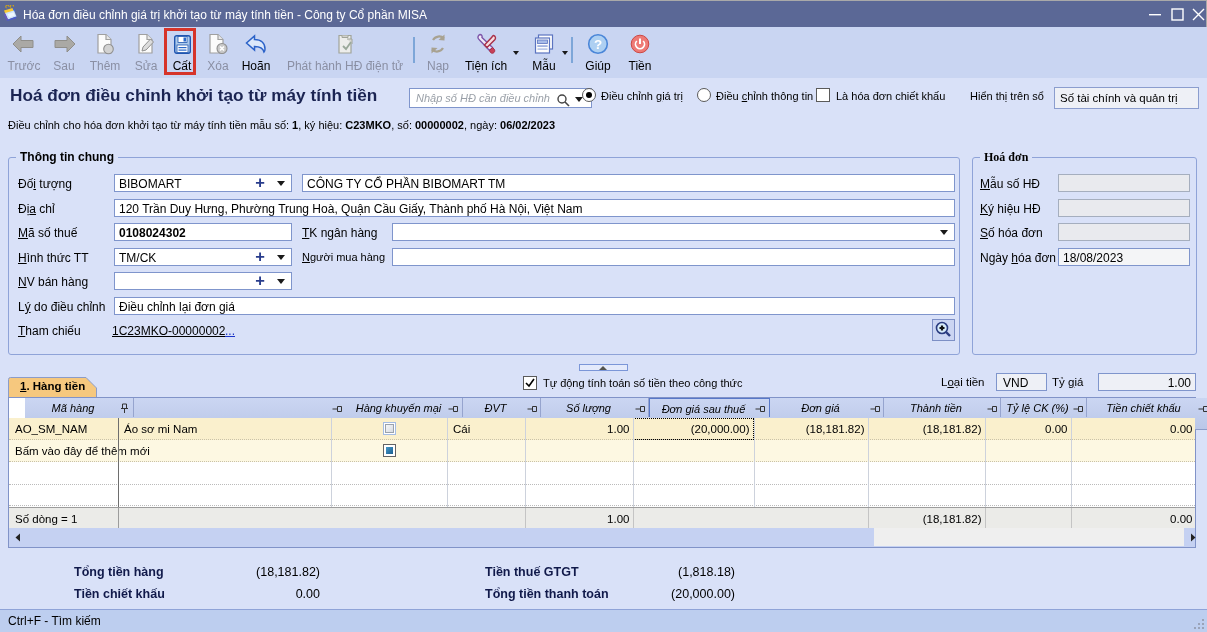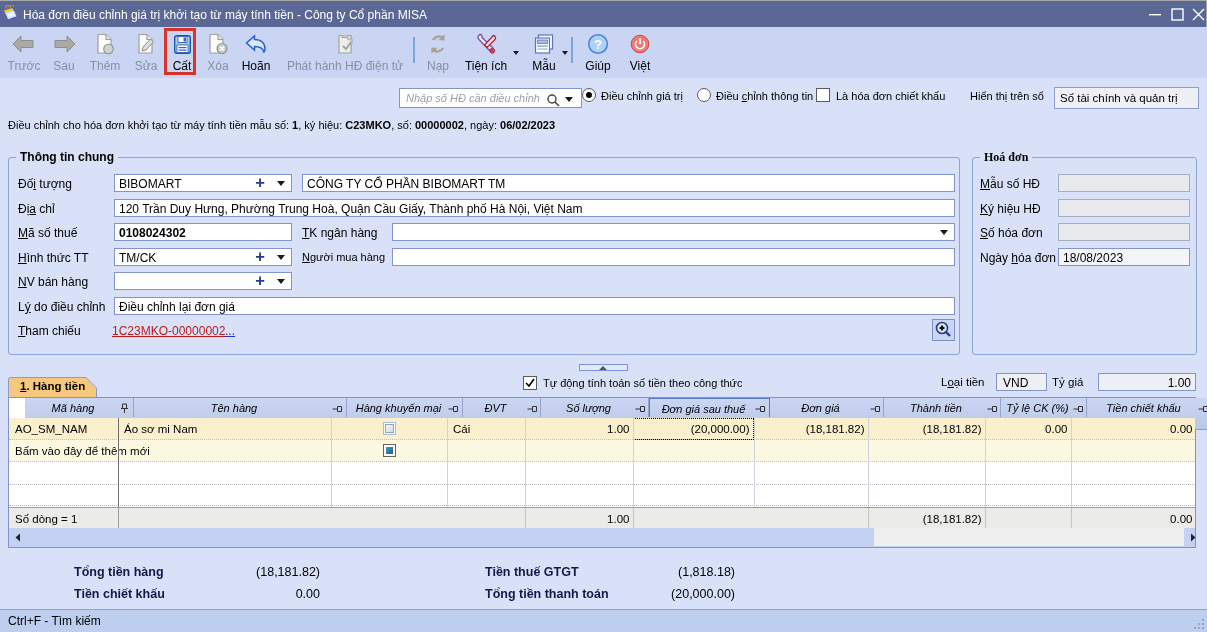--- a/index.html
+++ b/index.html
@@ -17,21 +17,21 @@
 .tbtn { position:absolute; top:4px; text-align:center; }
 .tbtn .ic { height:26px; display:flex; align-items:center; justify-content:center; }
 .tbtn .lb { font-size:12px; margin-top:2px; white-space:nowrap; }
 .dis { color:#8a8fa3; }
 .tsep { position:absolute; top:10px; width:2px; height:26px; background:#7da6d8; }
 .redbox { position:absolute; border:3px solid #d6342a; }
 
 
 #hdr { position:absolute; left:0; top:78px; width:1207px; height:34px; }
 #hdr h1 { position:absolute; left:10px; top:7px; font-size:17.2px; color:#1b2452; font-weight:bold; white-space:nowrap; }
-.searchbox { position:absolute; left:399px; top:10px; width:183px; height:20px; background:#fff; border:1px solid #7f95cc;text-align:center; }
+.searchbox { position:absolute; left:409px; top:10px; width:183px; height:20px; background:#fff; border:1px solid #7f95cc;text-align:center; }
 .searchbox .ph { position:absolute; left:6px; top:3px; color:#9aa0a8; font-style:italic; font-size:11px; white-space:nowrap; }
 .radio { position:absolute; width:14px; height:14px; border:1px solid #5a5a5a; border-radius:50%; background:#fff; }
 .radio.sel::after { content:""; position:absolute; left:3px; top:3px; width:6px; height:6px; border-radius:50%; background:#000; }
 .cb { position:absolute; width:14px; height:14px; border:1px solid #5a5a5a; background:#fff; }
 .lbl { position:absolute; white-space:nowrap; }
 .u { text-decoration:underline; }
 #combo-top { position:absolute; left:1054px; top:9px; width:145px; height:22px; background:#eef0f6; border:1px solid #8b9dce; }
 #combo-top span { position:absolute; left:5px; top:4px; font-size:11.5px; }
 
 
@@ -224,26 +224,27 @@
       <div class="lb">Giúp</div>
     </div>
   <div class="tbtn" style="left:620px;width:40px;">
       <div class="ic">
         <svg width="20" height="20" viewBox="0 0 20 20">
           <circle cx="10" cy="10" r="8.8" fill="#ee7a76" stroke="#cc4844" stroke-width="1"></circle>
           <path d="M10 4.5 L10 10" stroke="#fff" stroke-width="2"></path>
           <path d="M6.8 7 A 4.5 4.5 0 1 0 13.2 7" fill="none" stroke="#fff" stroke-width="1.7"></path>
         </svg>
       </div>
-      <div class="lb">Việt</div>
+      <div class="lb">Tiền</div>
     </div>
   <div class="redbox" style="left:164px;top:1px;width:32px;height:47px;"></div>
 </div>
 
 <div id="hdr">
+  <h1>Hoá đơn điều chỉnh khởi tạo từ máy tính tiền</h1>
   <div class="searchbox">
     <span class="ph">Nhập số HĐ cần điều chỉnh</span>
     <svg class="abs" style="left:146px;top:4px" width="14" height="14" viewBox="0 0 14 14">
         <circle cx="6" cy="6" r="4" fill="none" stroke="#444" stroke-width="1.4"></circle>
         <path d="M9 9 L13 13" stroke="#444" stroke-width="1.6"></path>
       </svg>
     <div class="drop" style="left:165px;top:8px;"></div>
   </div>
   <div class="radio sel" style="left:582px;top:10px;"></div>
   <span class="lbl" style="left:601px;top:12px;font-size:11px;">Điều chỉnh <span class="u">g</span>iá trị</span>
@@ -294,21 +295,21 @@
 <span class="flabel" style="left:18px;top:275px;"><span class="u">N</span>V bán hàng</span>
 <div class="fld" style="left:114px;top:272px;width:178px;">
     <span class="plus" style="right:26px;">+</span>
     <div class="drop" style="right:6px;"></div>
   </div>
 <span class="flabel" style="left:18px;top:300px;">L<span class="u">ý</span> do điều chỉnh</span>
 <div class="fld" style="left:114px;top:297px;width:841px;">
     <span class="v">Điều chỉnh lại đơn giá</span>
   </div>
 <span class="flabel" style="left:18px;top:324px;"><span class="u">T</span>ham chiếu</span>
-<a class="flabel" style="left:112px;top:324px;color:#b91c1c;text-decoration:underline;">1C23MKO-00000002</a>
+<a class="flabel" style="left:112px;top:324px;color:#000000;text-decoration:underline;">1C23MKO-00000002</a>
 <a class="flabel" style="left:225px;top:324px;color:#1b34c8;text-decoration:underline;">...</a>
 <div class="abs" style="left:932px;top:319px;width:23px;height:22px;background:#cbd5f2;border:1px solid #7d8fc5;">
   <svg width="21" height="20" viewBox="0 0 21 20">
       <circle cx="9" cy="8" r="5.5" fill="#d8ecfa" stroke="#2b3c80" stroke-width="1.6"></circle>
       <path d="M9 5.5 L9 10.5 M6.5 8 L11.5 8" stroke="#111" stroke-width="2.2"></path>
       <path d="M13 12 L17 16" stroke="#2b3c80" stroke-width="2.4"></path>
     </svg>
 </div>
 
 <div class="group" style="left:972px;top:157px;width:225px;height:198px;font-family:Liberation Serif, serif;">
@@ -343,21 +344,20 @@
     <span class="v" style="left:6px;">VND</span>
   </div>
 <span class="lbl" style="left:1052px;top:376px;">Tỷ <span class="u">g</span>iá</span>
 <div class="fld" style="left:1098px;top:373px;width:98px;background:#eef0f6;">
     <span class="v" style="left:auto;right:4px;">1.00</span>
   </div>
 
 <div id="grid">
   <div class="ghead">
     <div class="gh" style="left:0;width:109px;">Mã hàng</div>
-    <div class="gh" style="left:109px;width:213px;">Tên hàng</div>
     <div class="gh" style="left:322px;width:116px;">Hàng khuyến mại</div>
     <div class="gh" style="left:438px;width:78px;">ĐVT</div>
     <div class="gh" style="left:516px;width:108px;">Số lượng</div>
     <div class="gh" style="left:624px;width:121px;border:1px solid #5878c8;border-bottom:none;">Đơn giá sau thuế</div>
     <div class="gh" style="left:745px;width:114px;">Đơn giá</div>
     <div class="gh" style="left:859px;width:117px;">Thành tiền</div>
     <div class="gh" style="left:976px;width:86px;">Tỷ lệ CK (%)</div>
     <div class="gh" style="left:1062px;width:125px;border-right:none;">Tiền chiết khấu</div>
     <svg class="abs" style="left:95px;top:5px;" width="9" height="11" viewBox="0 0 9 11">
         <path d="M2.5 1 L6.5 1 L6.5 5.5 L2.5 5.5 Z M4.5 5.5 L4.5 10 M1 5.5 L8 5.5" fill="none" stroke="#333" stroke-width="1"></path>

